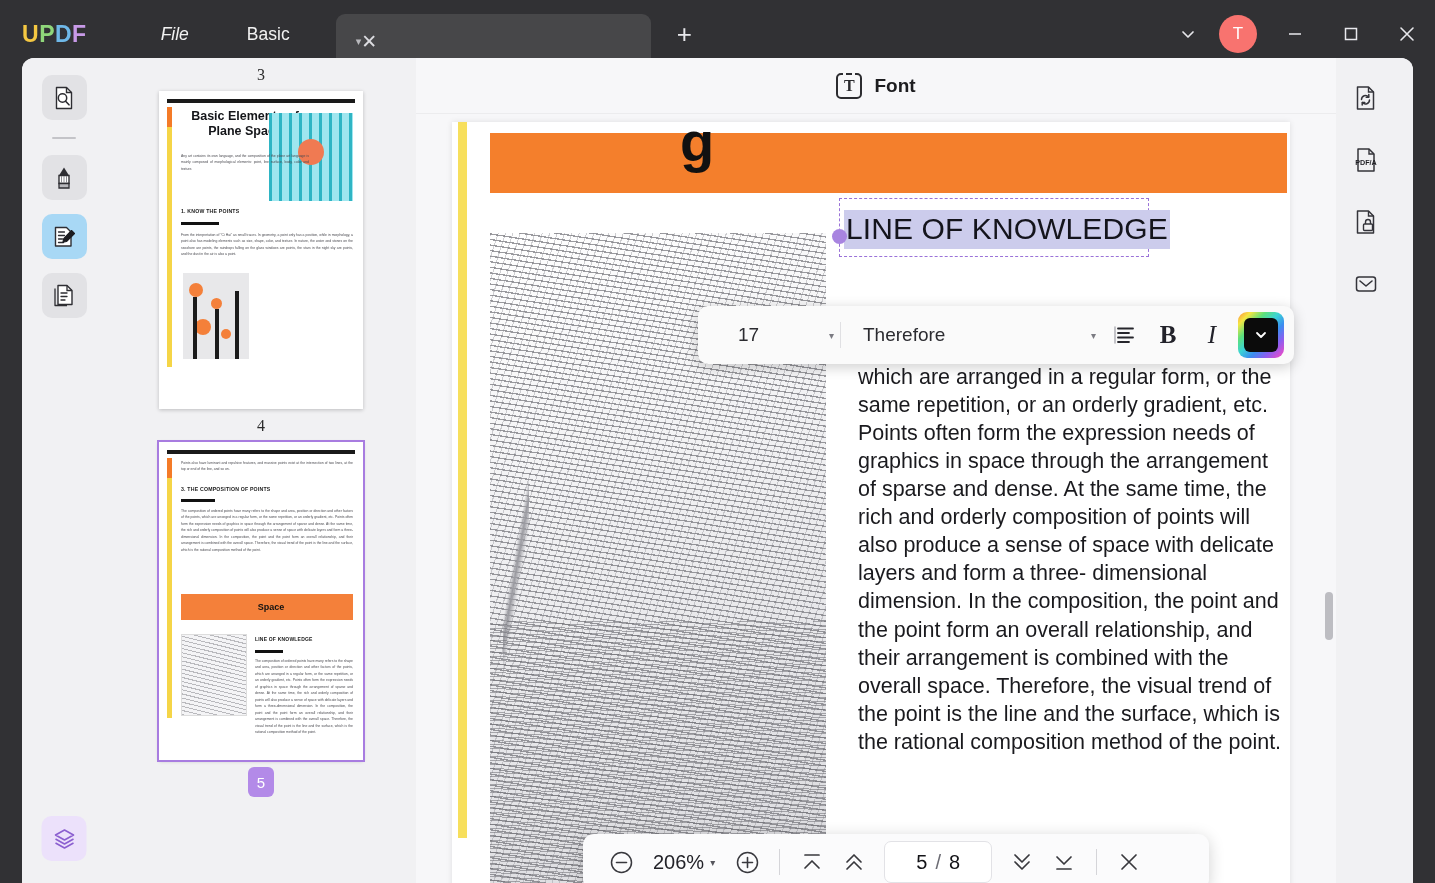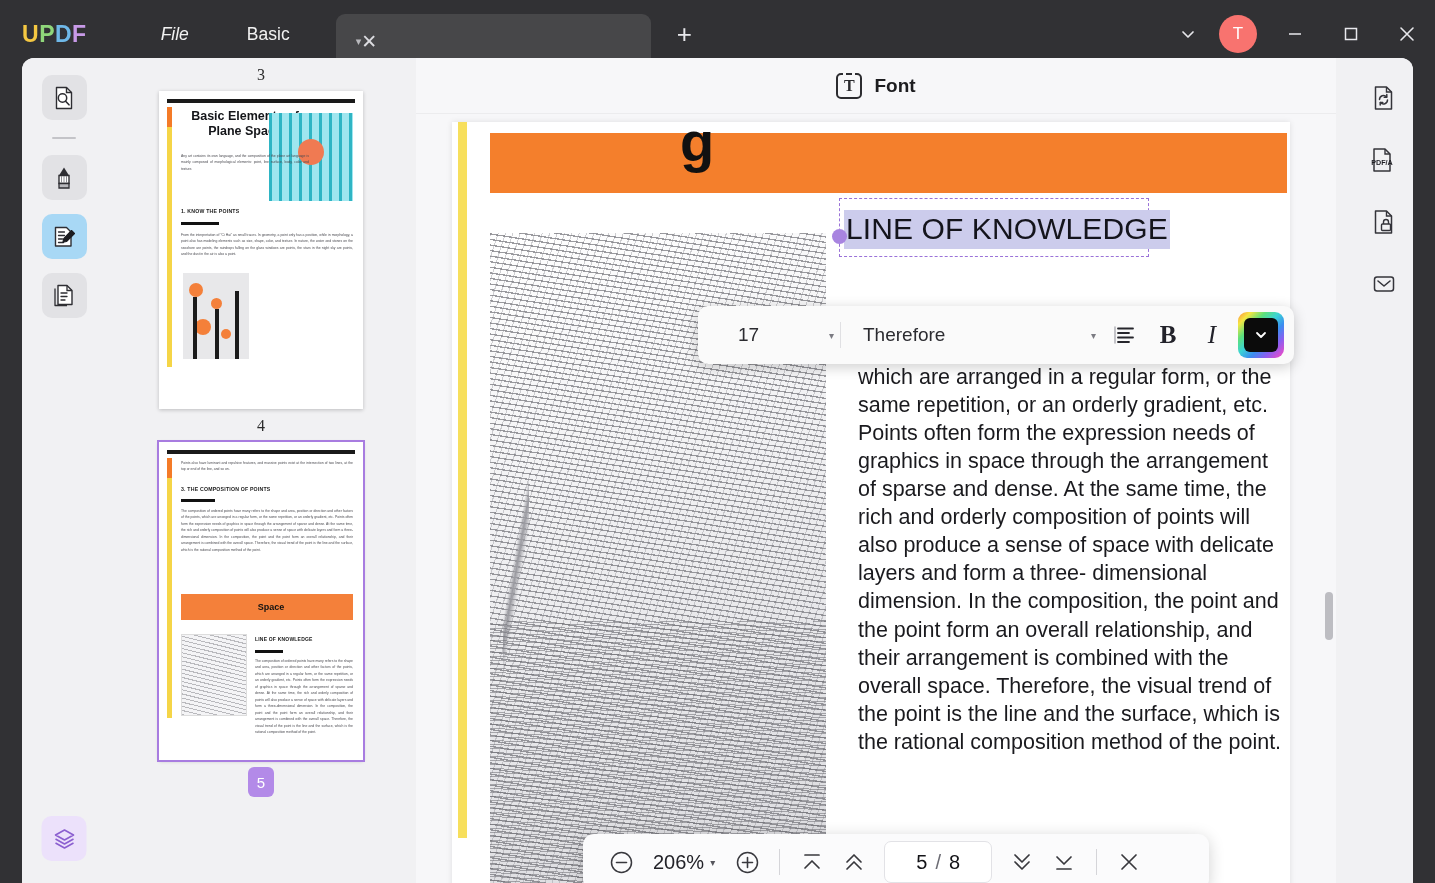--- a/index.html
+++ b/index.html
@@ -251,21 +251,21 @@
     position:absolute; left:3px; top:478px; width:8px; height:48px;
     background:#bdbdc2; border-radius:4px; cursor:pointer;
   }
 
   
   .rrail {
     position:absolute; left:1314px; top:0; width:77px; height:825px; background:#f1f1f3;
     display:flex; flex-direction:column; align-items:center; padding-top:17px;
   }
   .rr-btn {
-    width:46px; height:46px; display:flex; align-items:center; justify-content:flex-end;
+    width:46px; height:46px; display:flex; align-items:center; justify-content:flex-start;
     margin-bottom:16px; border-radius:9px; cursor:pointer;
   }
   svg { display:block; }
 </style>
 </head>
 <body>
 
 <div class="app">
 
   <div class="titlebar">

